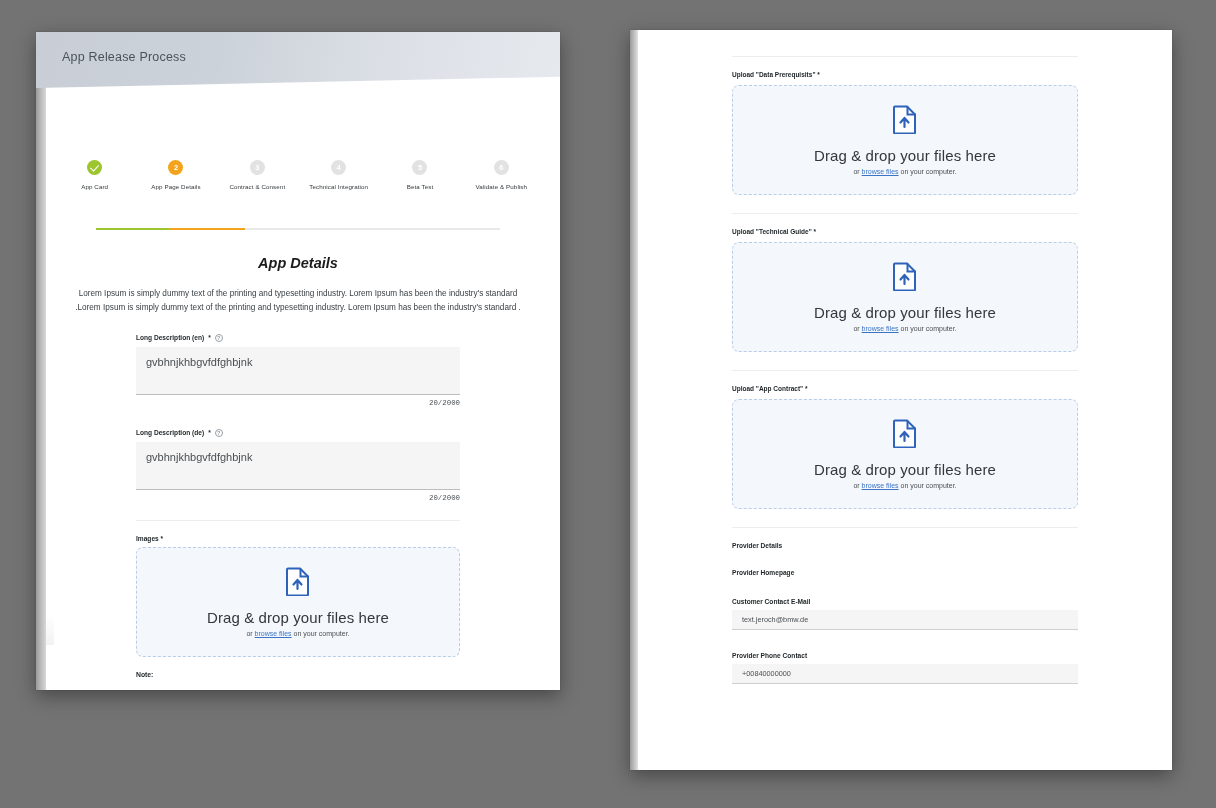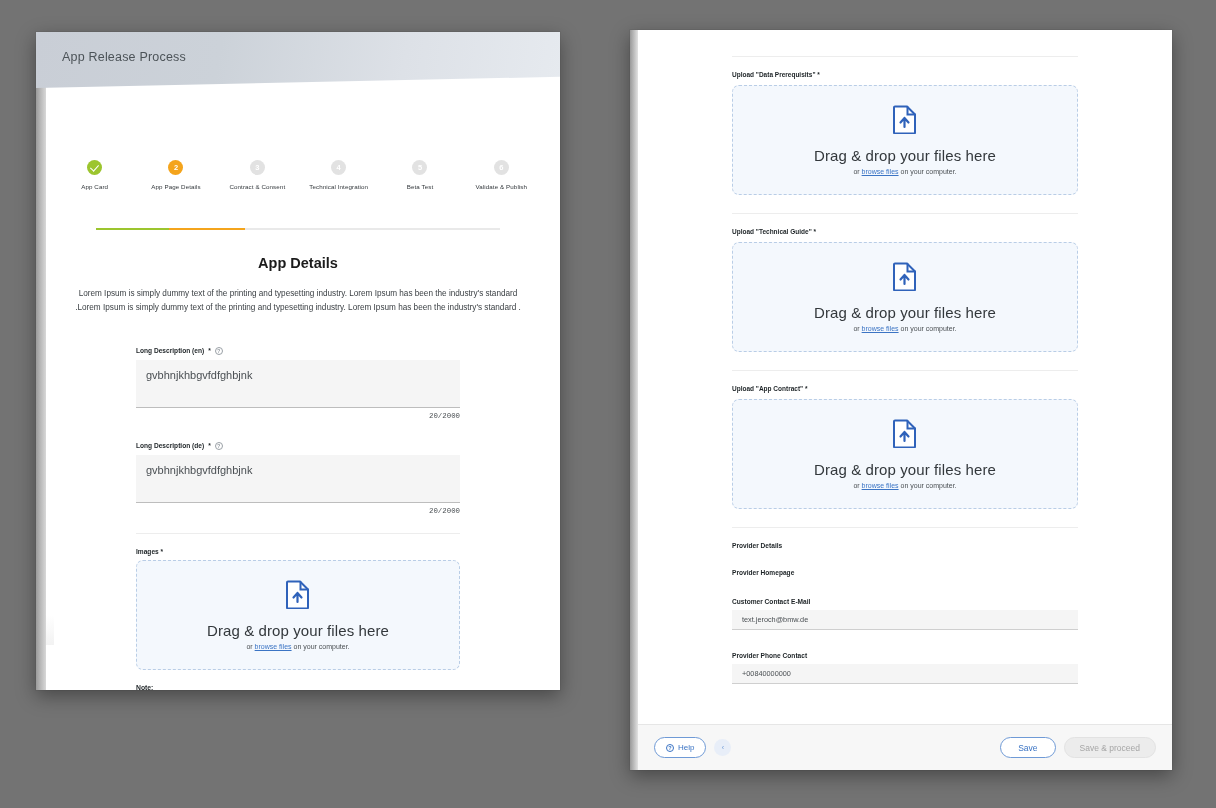--- a/index.html
+++ b/index.html
@@ -67,24 +67,25 @@
   }
   .step-bar .seg { position:absolute; top:0; height:2px; }
   .step-bar .seg-done { left:0; width:73px; background:#9cc52e; }
   .step-bar .seg-active { left:73px; width:76px; background:#f4a41c; }
 
   
   .left-content { position:absolute; left:0; top:205px; width:524px; padding:0 22px; }
   .section-title {
     text-align:center; font-size:14.5px; font-weight:700; color:#1b1b1b;
     margin: 18px 0 16px;
+    font-style: italic;
   }
   .section-desc {
     text-align:center; font-size:8.2px; color:#3c4145; line-height:1.75;
-    padding: 0 12px; margin-bottom: 31px;
+    padding: 0 12px; margin-bottom: 18px;
   }
   .field-wrap { padding: 0 78px; }
   .field-label {
     font-size:6.6px; color:#1d2326; font-weight:700; margin-bottom:5px;
     display:flex; align-items:center; gap:4px;
   }
   .field-label .req { color:#1d2326; font-weight:700; }
   .help-circle {
     display:inline-block; width:8px; height:8px; border-radius:50%;
     border:0.8px solid #9aa0a6; color:#9aa0a6;
@@ -342,34 +343,15 @@
         </div>
 
         <div class="input-group">
           <div class="input-label">Provider Phone Contact</div>
           <div class="input-box">+00840000000</div>
         </div>
 
       </div>
     </div>
 
-    <div class="footer">
-      <div class="footer-left">
-        <div class="btn-help">
-          <span class="q">?</span>
-          <span>Help</span>
-        </div>
-        <div class="btn-back">
-          <span>‹</span>
-        </div>
-      </div>
-      <div class="footer-right">
-        <div class="btn-save">
-          <span>Save</span>
-        </div>
-        <div class="btn-proceed">
-          <span>Save &amp; proceed</span>
-        </div>
-      </div>
-    </div>
   </div>
 
 </div>
 
 </body></html>

